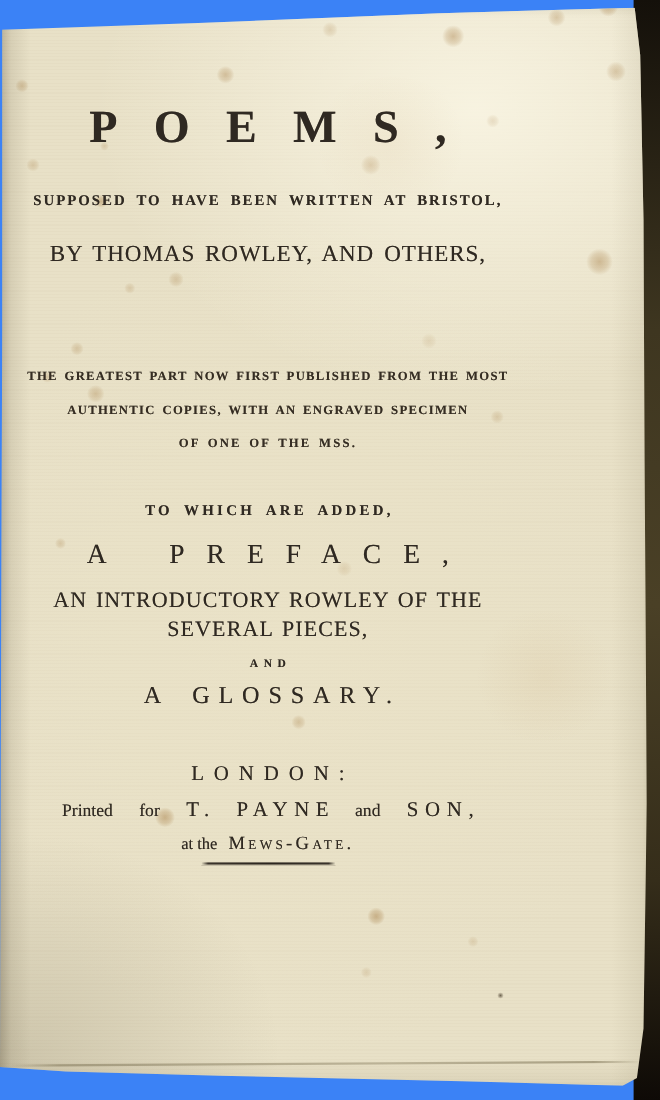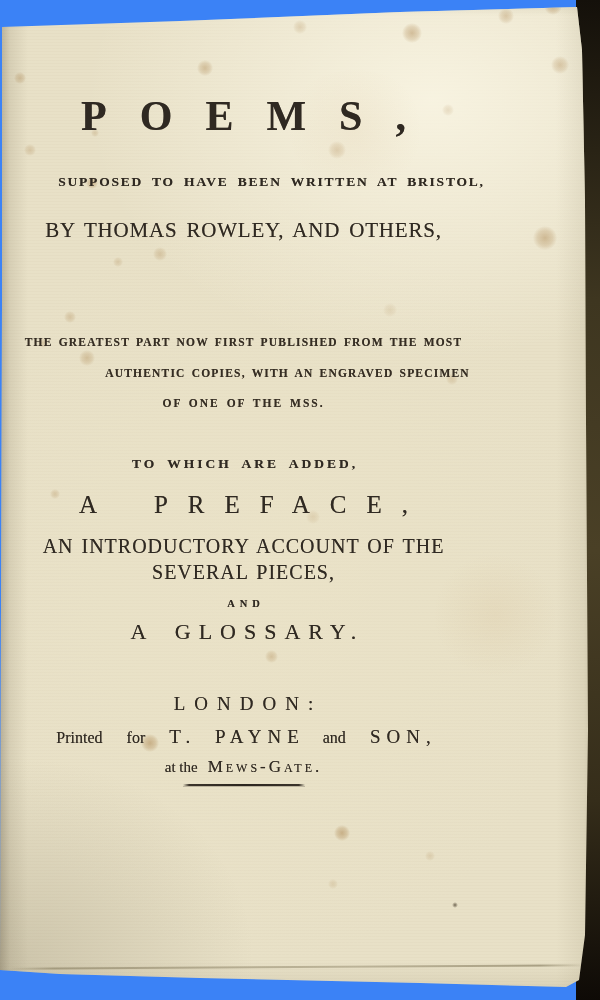--- a/index.html
+++ b/index.html
@@ -28,25 +28,25 @@
   .wash{position:absolute;border-radius:50%;
     background:radial-gradient(circle, rgba(190,148,92,.8) 0%, rgba(190,148,92,0) 70%);}
   .crease{position:absolute;left:8px;top:966px;width:578px;height:2px;
     background:linear-gradient(90deg, rgba(128,118,88,0), rgba(128,118,88,.55) 8%, rgba(128,118,88,.4) 60%, rgba(128,118,88,.6) 92%, rgba(128,118,88,0));
     transform:rotate(-0.35deg);}
   .text-col{position:absolute;left:0;top:0;width:487px;height:1000px;color:#2f2922;}
   .line{position:absolute;left:0;width:100%;text-align:center;white-space:nowrap;
     text-shadow:0 0 .6px rgba(47,38,28,.55);}
   .t-title   {top:92px; font-size:42px;font-weight:700;letter-spacing:33px;}
   .t-title span{margin-right:-33px;}
-  .t-supposed{top:174px;font-size:13.5px;font-weight:700;letter-spacing:1.8px;word-spacing:4px;padding-left:28px;}
+  .t-supposed{top:174px;font-size:13.5px;font-weight:700;letter-spacing:1.8px;word-spacing:4px;}
   .t-by      {top:218px;font-size:21px;letter-spacing:.8px;word-spacing:3px;}
   .t-century {top:272px;font-size:16.5px;letter-spacing:1.6px;word-spacing:5px;}
   .t-note    {font-size:11.5px;font-weight:700;letter-spacing:1.2px;word-spacing:2px;color:#352d23;}
-  .t-note1{top:336px;} .t-note2{top:367px;margin-left:44px;} .t-note3{top:397px;letter-spacing:2px;}
+  .t-note1{top:336px;} .t-note2{top:367px;} .t-note3{top:397px;letter-spacing:2px;}
   .t-added   {top:456px;font-size:13.5px;font-weight:700;letter-spacing:3px;word-spacing:4px;}
   .t-added span{margin-right:-3px;}
   .t-preface {top:491px;font-size:25px;letter-spacing:20px;word-spacing:12px;}
   .t-preface span{margin-right:-20px;}
   .t-account {top:533px;font-size:20px;letter-spacing:1px;word-spacing:2px;line-height:26px;white-space:normal;}
   .t-and     {top:598px;font-size:10.5px;font-weight:700;letter-spacing:5px;}
   .t-and span{margin-right:-5px;}
   .t-glossary{top:619px;font-size:22px;letter-spacing:8px;word-spacing:8px;}
   .t-glossary span{margin-right:-8px;}
   .t-london  {top:693px;font-size:19px;letter-spacing:9px;}
@@ -133,21 +133,21 @@
 
       <div class="line t-added">
         <span>TO WHICH ARE ADDED,</span>
       </div>
 
       <div class="line t-preface">
         <span>A PREFACE,</span>
       </div>
 
       <div class="line t-account">
-        <span>AN INTRODUCTORY ACCOUNT OF THE</span><br>
+        <span>AN INTRODUCTORY ROWLEY OF THE</span><br>
         <span>SEVERAL PIECES,</span>
       </div>
 
       <div class="line t-and">
         <span>AND</span>
       </div>
 
       <div class="line t-glossary">
         <span>A GLOSSARY.</span>
       </div>

